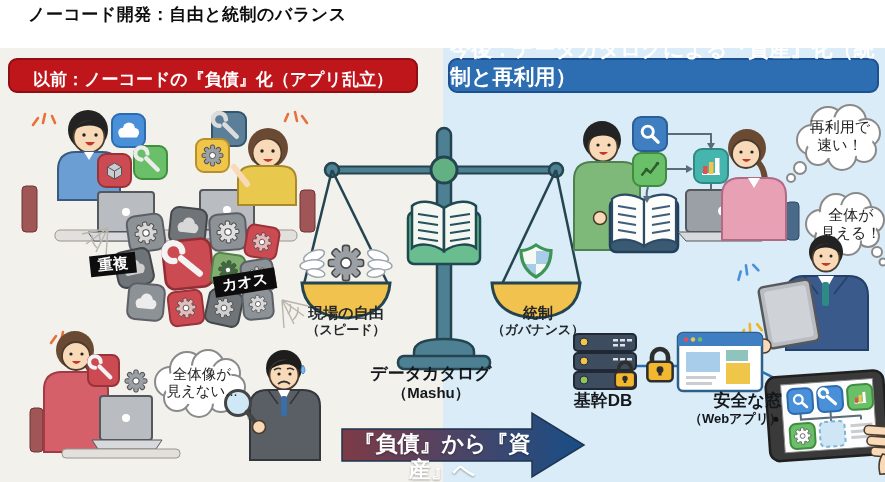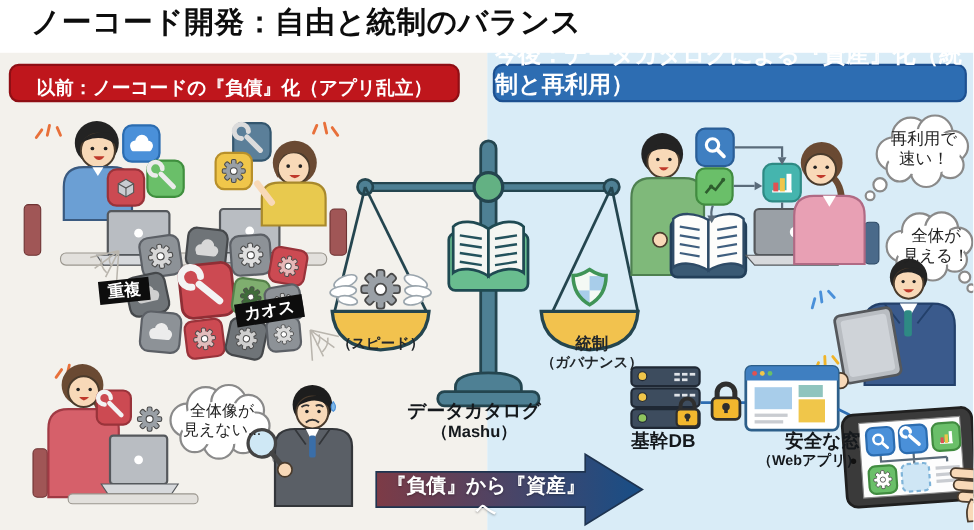--- a/index.html
+++ b/index.html
@@ -1,39 +1,39 @@
 <!DOCTYPE html>
 <html><head>
 <meta charset="utf-8">
 <style>
   html,body{margin:0;padding:0;background:#ffffff;}
   .canvas{position:relative;width:885px;height:482px;background:#ffffff;overflow:hidden;
           font-family:"Liberation Sans","DejaVu Sans",sans-serif;}
   .art{position:absolute;left:0;top:0;width:885px;height:482px;}
   .txt{position:absolute;text-align:center;color:#1b1b1b;line-height:1.18;}
-  .title{left:28px;top:5px;width:520px;text-align:left;font-size:27px;font-weight:800;color:#0d0d0d;letter-spacing:0.5px;}
+  .title{left:28px;top:5px;width:520px;text-align:left;font-size:17px;font-weight:800;color:#0d0d0d;letter-spacing:0.5px;}
   .pill{position:absolute;top:58px;height:35px;border-radius:9px;color:#ffffff;font-weight:700;
         display:flex;align-items:flex-end;justify-content:center;box-sizing:border-box;}
   .pill-left{left:8px;width:410px;background:#bf161c;border:2px solid #8f0e14;font-size:17px;}
   .pill-right{left:448px;width:431px;background:#2d6db2;border:2px solid #1d5090;font-size:21px;}
   .badge{position:absolute;background:#0d0d0d;color:#ffffff;font-weight:700;font-size:15px;
          padding:1px 8px;white-space:nowrap;}
   .badge-dup{left:90px;top:254px;transform:rotate(-6deg);}
   .badge-chaos{left:214px;top:272px;transform:rotate(-9deg);}
   .bubble-txt{font-weight:400;font-size:14.5px;color:#222222;}
   .thought{left:154px;top:366px;width:96px;}
   .sp1{left:798px;top:118px;width:84px;font-size:15px;}
   .sp2{left:810px;top:206px;width:82px;font-size:15px;}
   .pan-label{font-weight:700;font-size:15px;color:#22272b;}
   .pan-label .sub{font-size:13px;font-weight:700;}
   .pl-left{left:294px;top:304px;width:104px;}
   .pl-right{left:486px;top:304px;width:104px;}
   .catalog{left:364px;top:364px;width:134px;font-weight:700;font-size:17px;color:#14181c;}
   .catalog .sub{font-size:15px;}
-  .arrow-txt{left:344px;top:431px;width:196px;font-weight:800;font-size:18px;color:#ffffff;
+  .arrow-txt{left:344px;top:431px;width:196px;font-weight:800;font-size:22px;color:#ffffff;
              text-shadow:0 1px 2px rgba(0,0,0,0.35);text-align:center;}
   .dbl{left:556px;top:391px;width:94px;font-weight:800;font-size:17px;color:#14181c;}
   .winl{left:660px;top:391px;width:122px;font-weight:800;font-size:17px;color:#14181c;text-align:right;}
   .winl .sub{font-size:13px;}
 </style>
 </head>
 <body>
 
 <div class="canvas">
 
@@ -537,20 +537,21 @@
 
 <div class="badge badge-dup">重複</div>
 <div class="badge badge-chaos">カオス</div>
 
 <div class="txt bubble-txt thought">
   <div>全体像が</div>
   <div>見えない...</div>
 </div>
 
 <div class="txt pan-label pl-left">
+  <div>現場の自由</div>
   <div class="sub">（スピード）</div>
 </div>
 <div class="txt pan-label pl-right">
   <div>統制</div>
   <div class="sub">（ガバナンス）</div>
 </div>
 
 <div class="txt catalog">
   <div>データカタログ</div>
   <div class="sub">（Mashu）</div>

